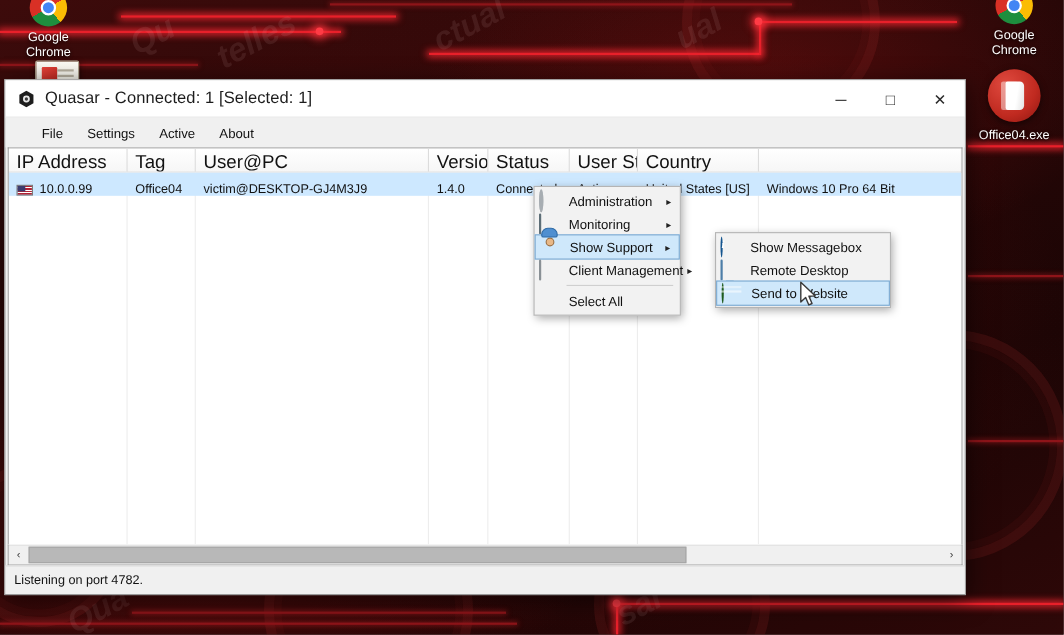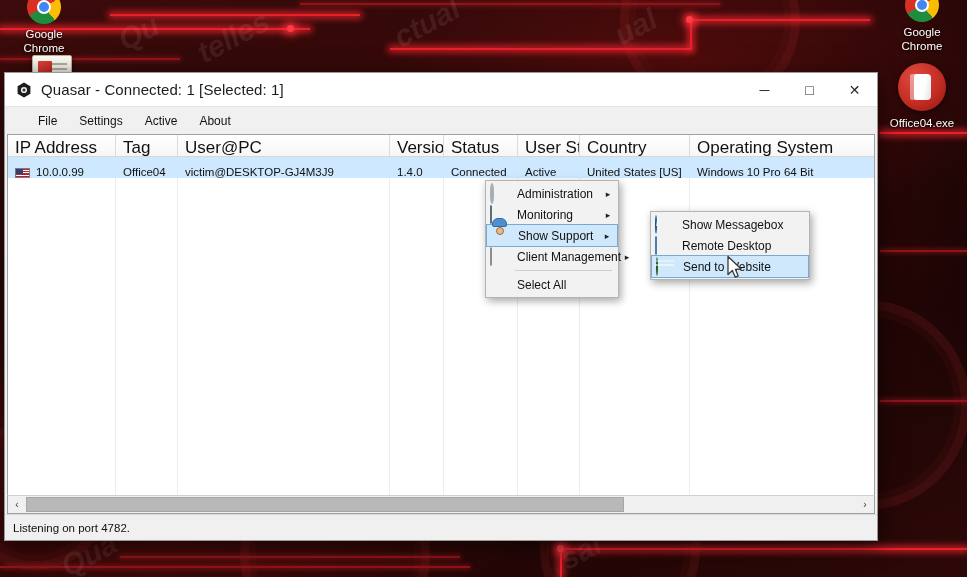--- a/index.html
+++ b/index.html
@@ -331,21 +331,20 @@
 
   <div class="listzone">
     <div class="hdr-row">
       <span class="hdr-cell" style="width:108px">IP Address</span>
       <span class="hdr-cell" style="width:62px">Tag</span>
       <span class="hdr-cell" style="width:212px">User@PC</span>
       <span class="hdr-cell" style="width:54px">Version</span>
       <span class="hdr-cell" style="width:74px">Status</span>
       <span class="hdr-cell" style="width:62px">User Status</span>
       <span class="hdr-cell" style="width:110px">Country</span>
-      <span class="hdr-cell" style="width:190px">Operating System</span>
 
     </div>
 
     <div class="body-rows">
       <div class="grid-lines">
         <i style="width:108px"></i>
           <i style="width:62px"></i>
           <i style="width:212px"></i>
         <i style="width:54px"></i>
           <i style="width:74px"></i>
@@ -377,21 +376,21 @@
       <span class="sb-thumb"></span>
     </span>
     <span class="sb-arrow">›</span>
   </div>
 
   <div class="statusbar">
     <span class="status-text">Listening on port 4782.</span>
   </div>
 </div>
 
-<div class="ctxmenu" style="left:485px; top:169px; width:134px;margin-top:11px;">
+<div class="ctxmenu" style="left:485px; top:169px; width:134px;">
 
   <div class="ctx-row">
     <span class="ctx-ico"><span class="ic-gear"></span></span>
     <span class="ctx-label">Administration</span>
     <span class="ctx-arrow">▸</span>
   </div>
 
   <div class="ctx-row">
     <span class="ctx-ico"><span class="ic-monitor"></span></span>
     <span class="ctx-label">Monitoring</span>

